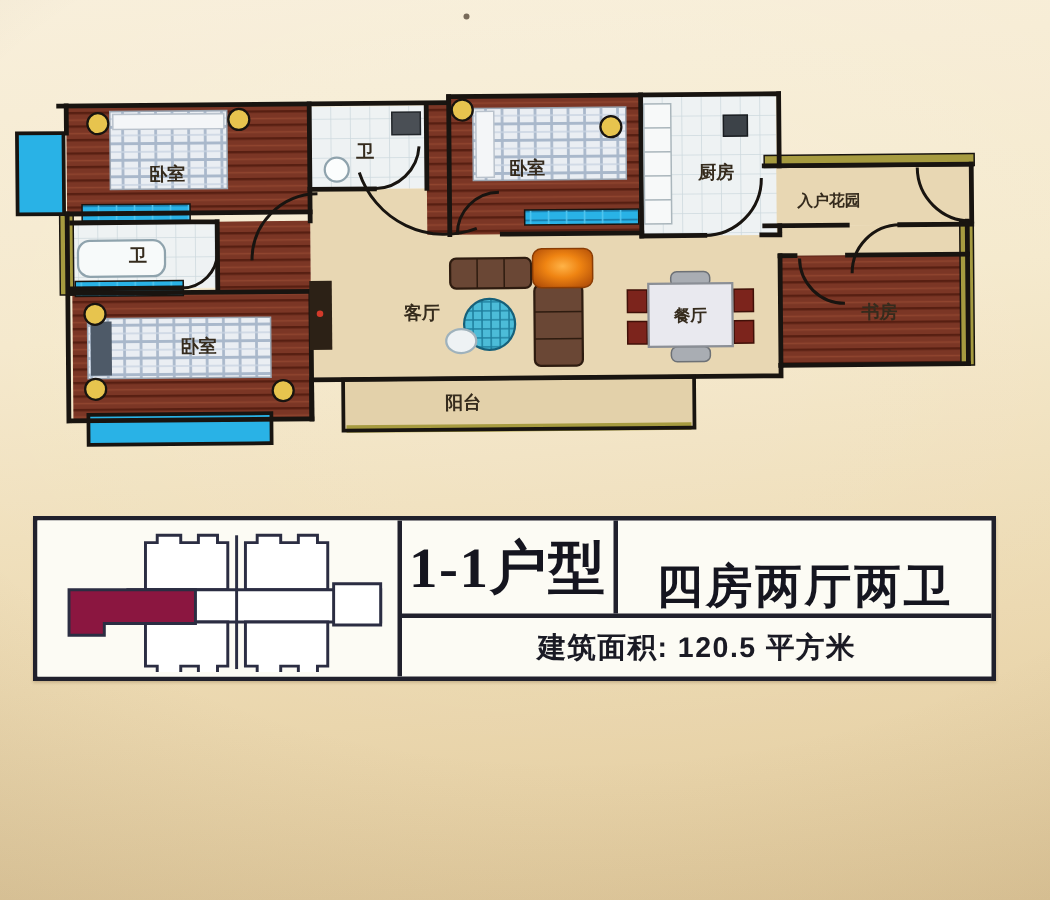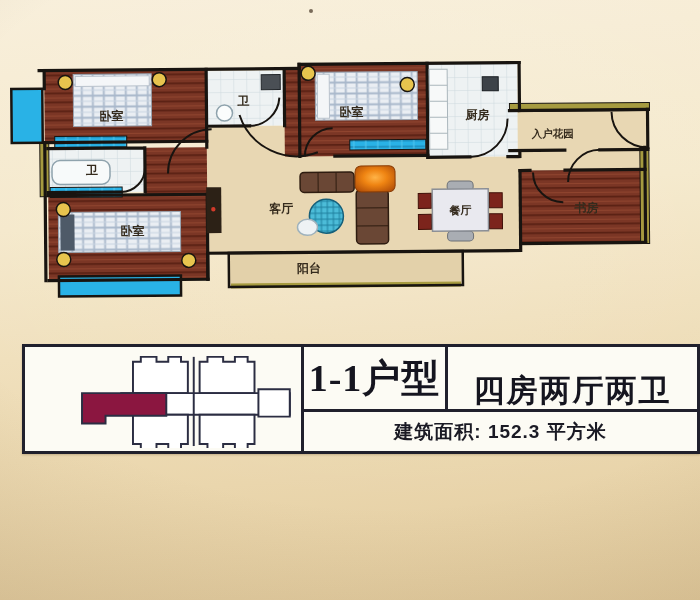--- a/index.html
+++ b/index.html
@@ -7,21 +7,21 @@
     width:700px;height:600px;overflow:hidden;position:relative;
     font-family:"Liberation Sans", sans-serif;
     background:linear-gradient(175deg,#f8efdb 0%,#f5e9cc 35%,#ecd9b1 70%,#e2cb9e 100%);
   }
   .vignette{position:absolute;inset:0;pointer-events:none;
     background:radial-gradient(120% 90% at 55% 35%, rgba(255,255,255,0.12) 0%, rgba(0,0,0,0) 55%, rgba(90,60,20,0.16) 100%);}
   .speck{position:absolute;left:309px;top:9px;width:4px;height:4px;border-radius:50%;background:#574838;opacity:.8;}
   .planwrap{position:absolute;left:0;top:0;width:700px;height:340px;transform:rotate(-0.5deg);}
   .infotable{
     position:absolute;left:22px;top:344px;width:636px;height:104px;
-    background:#fcfbf4;border:3px solid #20202c;display:flex;box-shadow:0 1px 2px rgba(80,50,10,.25);padding-left:36px;
+    background:#fcfbf4;border:3px solid #20202c;display:flex;box-shadow:0 1px 2px rgba(80,50,10,.25);
   }
   .keycell{width:240px;border-right:3px solid #20202c;background:#fcfbf4;display:flex;align-items:center;justify-content:center;}
   .rightpart{flex:1;display:flex;flex-direction:column;}
   .toprow{height:62px;display:flex;border-bottom:3px solid #20202c;}
   .unitcell{width:141px;border-right:3px solid #20202c;display:flex;align-items:center;justify-content:center;
     font-family:"Liberation Serif", serif;font-size:38px;font-weight:bold;color:#15151f;letter-spacing:1px;}
   .layoutcell{flex:1;display:flex;align-items:center;justify-content:center;
     font-size:31px;font-weight:bold;color:#15151f;letter-spacing:2px;font-family:"Liberation Serif", serif;margin-top:25px;}
   .arearow{flex:1;display:flex;align-items:center;justify-content:center;
     font-size:19px;font-weight:bold;color:#1a1a24;letter-spacing:1px;}
@@ -218,15 +218,15 @@
         <path d="M130 7 V98" fill="none"></path>
       </g>
       <path d="M16 44 h86 v23 h-62 v8 h-24 z" fill="#8b1640" stroke="#2b2d42" stroke-width="2"></path>
     </svg>
   </div>
   <div class="rightpart">
     <div class="toprow">
       <div class="unitcell">1-1户型</div>
       <div class="layoutcell">四房两厅两卫</div>
     </div>
-    <div class="arearow">建筑面积: 152.3 平方米</div>
+    <div class="arearow">建筑面积: 120.5 平方米</div>
   </div>
 </div>
 
 </body></html>

